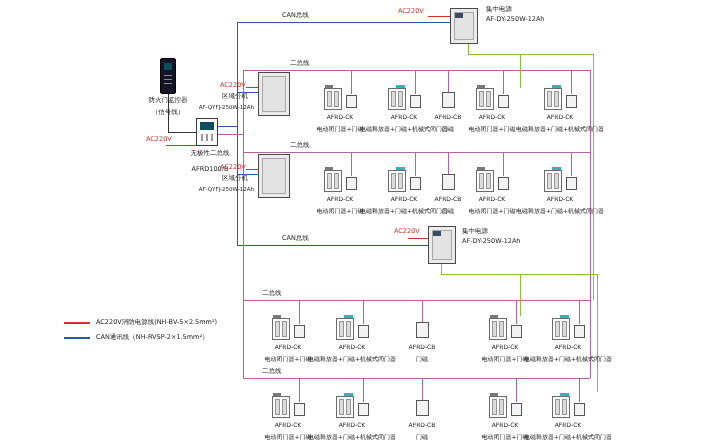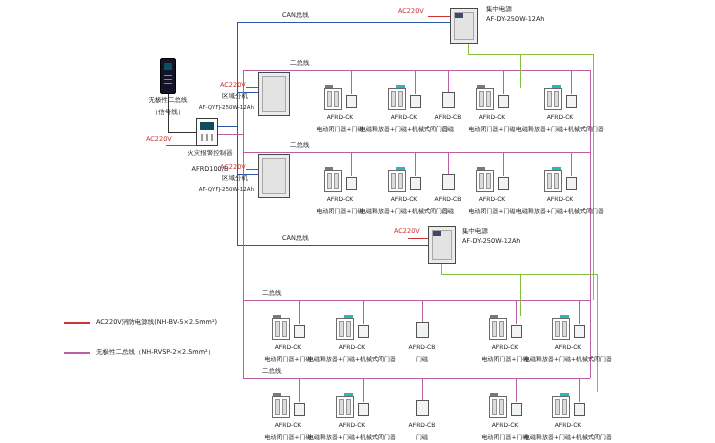--- a/index.html
+++ b/index.html
@@ -104,26 +104,26 @@
         <line x1="579" y1="300" x2="579" y2="324"></line>
         <line x1="299" y1="378" x2="299" y2="402"></line>
         <line x1="363" y1="378" x2="363" y2="402"></line>
         <line x1="422" y1="378" x2="422" y2="402"></line>
         <line x1="516" y1="378" x2="516" y2="402"></line>
         <line x1="579" y1="378" x2="579" y2="402"></line>
       </g>
   </svg>
 
   <div class="controller" style="left:160px;top:58px"></div>
-  <div class="lbl ctr" style="left:126px;top:97px;width:84px">无极性二总线</div>
+  <div class="lbl ctr" style="left:126px;top:97px;width:84px">防火门监控器</div>
   <div class="lbl ctr" style="left:126px;top:109px;width:84px">（信号线）</div>
 
   <div class="monitor" style="left:196px;top:118px"></div>
   <div class="lbl red" style="left:146px;top:136px">AC220V</div>
-  <div class="lbl ctr" style="left:166px;top:150px;width:88px">火灾报警控制器</div>
+  <div class="lbl ctr" style="left:166px;top:150px;width:88px">无极性二总线</div>
   <div class="lbl ctr" style="left:166px;top:166px;width:88px">AFRD100/B</div>
 
   <div class="lbl" style="left:282px;top:12px">CAN总线</div>
   <div class="lbl red" style="left:398px;top:8px">AC220V</div>
   <div class="cabinet psu" style="left:450px;top:8px;width:28px;height:36px"></div>
   <div class="lbl" style="left:486px;top:6px">集中电源</div>
   <div class="lbl" style="left:486px;top:16px">AF-DY-250W-12Ah</div>
 
   <div class="lbl" style="left:290px;top:60px">二总线</div>
   <div class="cabinet" style="left:258px;top:72px;width:32px;height:44px"></div>
@@ -143,23 +143,23 @@
   <div class="lbl" style="left:462px;top:228px">集中电源</div>
   <div class="lbl" style="left:462px;top:238px">AF-DY-250W-12Ah</div>
 
   <div class="lbl" style="left:262px;top:290px">二总线</div>
   <div class="lbl" style="left:262px;top:368px">二总线</div>
 
   <div class="legend-row" style="left:64px;top:318px">
     <span class="legend-swatch" style="background: rgb(204, 51, 51);"></span>
     <span class="legend-label">AC220V消防电源线(NH-BV-5×2.5mm²)</span>
   </div>
-  <div class="legend-row" style="left:64px;top:348px">
-    <span class="legend-swatch" style="background: rgb(187, 95, 164);"></span>
-    <span class="legend-label">无极性二总线（NH-RVSP-2×2.5mm²）</span>
+  <div class="legend-row" style="left:64px;top:333px">
+    <span class="legend-swatch" style="background: rgb(45, 85, 165);"></span>
+    <span class="legend-label">CAN通讯线（NH-RVSP-2×1.5mm²）</span>
   </div>
 
 <div class="device device-closer" style="left: 295px; top: 84px;">
       <div class="icons">
         <span class="door">
           <span class="leaf"></span>
           <span class="leaf"></span>
         </span>
         <span class="module"></span>
       </div>

